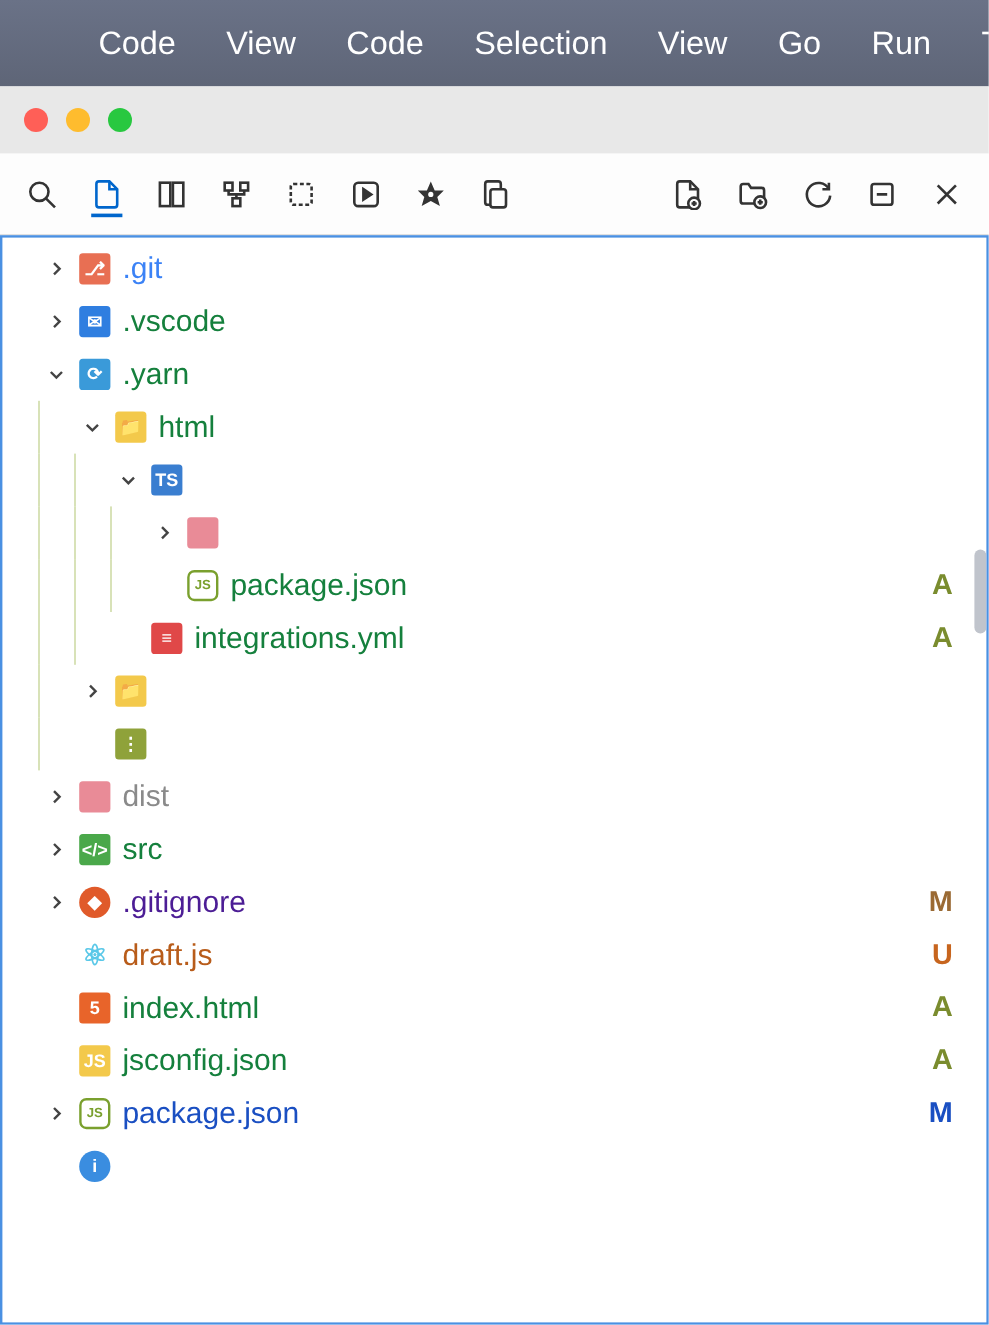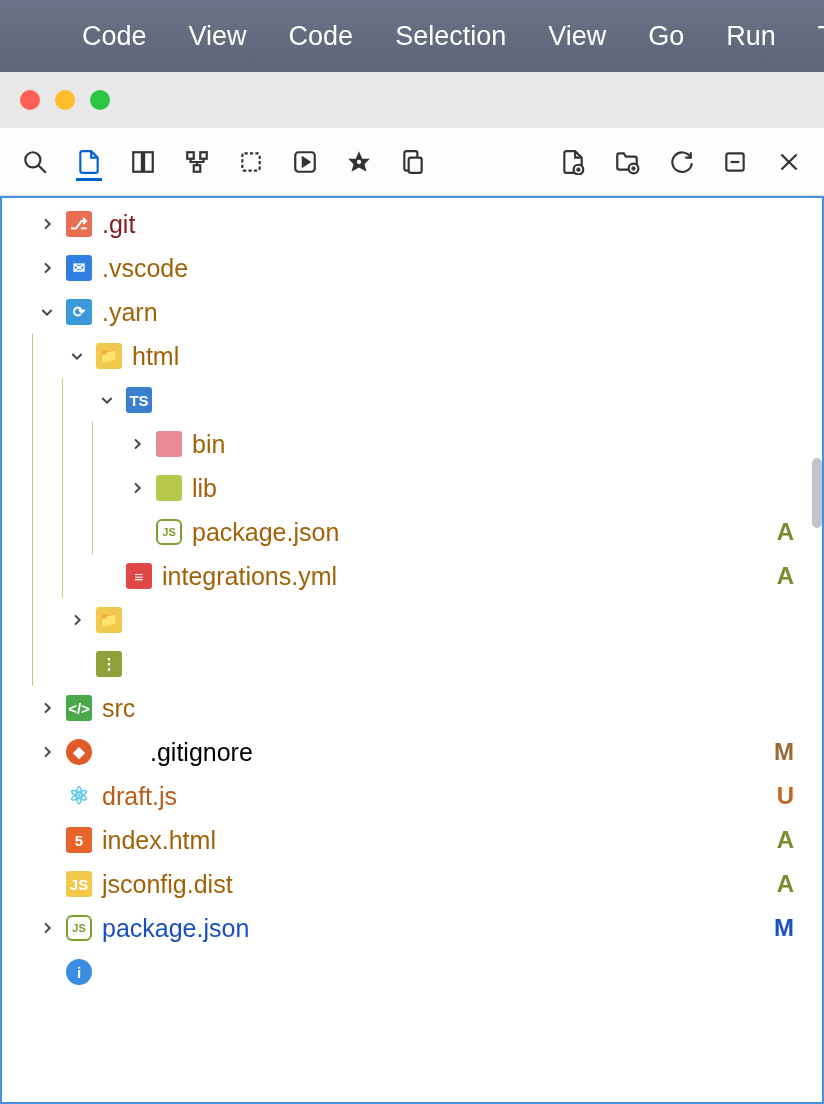--- a/index.html
+++ b/index.html
@@ -102,26 +102,26 @@
     border-radius: 3px;
     font-size: 15px;
     font-weight: bold;
     color: #fff;
   }
   .label { flex: 1; white-space: nowrap; }
   .status { margin-left: auto; font-weight: 600; font-size: 24px; }
   .dot { width: 12px; height: 12px; border-radius: 50%; background: #9fb24e; }
 
   
-  .c-default { color: #7f1d1d; }
-  .c-olive { color: #a16207; }
+  .c-default { color: #3b82f6; }
+  .c-olive { color: #15803d; }
   .c-grey { color: #8a8a8a; }
   .c-blue { color: #1a4fc2; }
   .c-orange { color: #b85c1a; }
-  .c-brown { color: #000000; margin-left: 48px; }
+  .c-brown { color: #4c1d95; }
 
   .st-olive { color: #7a8c2e; }
   .st-blue { color: #1a4fc2; }
   .st-orange { color: #c7651e; }
   .st-brown { color: #9a6a34; }
 
   
   .fi-git { background: #e86f53; }
   .fi-vscode { background: #2f7ee0; }
   .fi-yarn { background: #3a9ad9; }
@@ -321,36 +321,20 @@
       <span class="indent guide" style="width: 30px; margin-left: 0px;"></span>
       <span class="indent guide" style="width: 30px; margin-left: 0px;"></span>
       <span class="chevron">
         <svg viewBox="0 0 24 24">
           <polyline points="9,5 16,12 9,19"></polyline>
         </svg>
       </span>
       <span>
         <div class="file-icon fi-bin">&nbsp;</div>
       </span>
-      <span class="label c-olive">bin</span>
-      <span class="status"><span class="dot"></span></span>
-    </div>
-    <div class="tree-row">
-      <span class="indent guide" style="width: 30px; margin-left: 30px;"></span>
-      <span class="indent guide" style="width: 30px; margin-left: 0px;"></span>
-      <span class="indent guide" style="width: 30px; margin-left: 0px;"></span>
-      <span class="chevron">
-        <svg viewBox="0 0 24 24">
-          <polyline points="9,5 16,12 9,19"></polyline>
-        </svg>
-      </span>
-      <span>
-        <div class="file-icon fi-lib">&nbsp;</div>
-      </span>
-      <span class="label c-olive">lib</span>
       <span class="status"><span class="dot"></span></span>
     </div>
     <div class="tree-row">
       <span class="indent guide" style="width: 30px; margin-left: 30px;"></span>
       <span class="indent guide" style="width: 30px; margin-left: 0px;"></span>
       <span class="indent guide" style="width: 30px; margin-left: 0px;"></span>
       <span class="chevron none"></span>
       <span>
         <div class="file-icon fi-json">JS</div>
       </span>
@@ -386,20 +370,32 @@
       </span>
     </div>
     <div class="tree-row">
       <span class="indent" style="width: 30px;"></span>
       <span class="chevron">
         <svg viewBox="0 0 24 24">
           <polyline points="9,5 16,12 9,19"></polyline>
         </svg>
       </span>
       <span>
+        <div class="file-icon fi-dist">&nbsp;</div>
+      </span>
+      <span class="label c-grey">dist</span>
+    </div>
+    <div class="tree-row">
+      <span class="indent" style="width: 30px;"></span>
+      <span class="chevron">
+        <svg viewBox="0 0 24 24">
+          <polyline points="9,5 16,12 9,19"></polyline>
+        </svg>
+      </span>
+      <span>
         <div class="file-icon fi-src">&lt;/&gt;</div>
       </span>
       <span class="label c-olive">src</span>
       <span class="status"><span class="dot"></span></span>
     </div>
     <div class="tree-row">
       <span class="indent" style="width: 30px;"></span>
       <span class="chevron">
         <svg viewBox="0 0 24 24">
           <polyline points="9,5 16,12 9,19"></polyline>
@@ -428,21 +424,21 @@
       </span>
       <span class="label c-olive">index.html</span>
       <span class="status st-olive">A</span>
     </div>
     <div class="tree-row">
       <span class="indent" style="width: 30px;"></span>
       <span class="chevron none"></span>
       <span>
         <div class="file-icon fi-jsconfig">JS</div>
       </span>
-      <span class="label c-olive">jsconfig.dist</span>
+      <span class="label c-olive">jsconfig.json</span>
       <span class="status st-olive">A</span>
     </div>
     <div class="tree-row">
       <span class="indent" style="width: 30px;"></span>
       <span class="chevron">
         <svg viewBox="0 0 24 24">
           <polyline points="9,5 16,12 9,19"></polyline>
         </svg>
       </span>
       <span>

